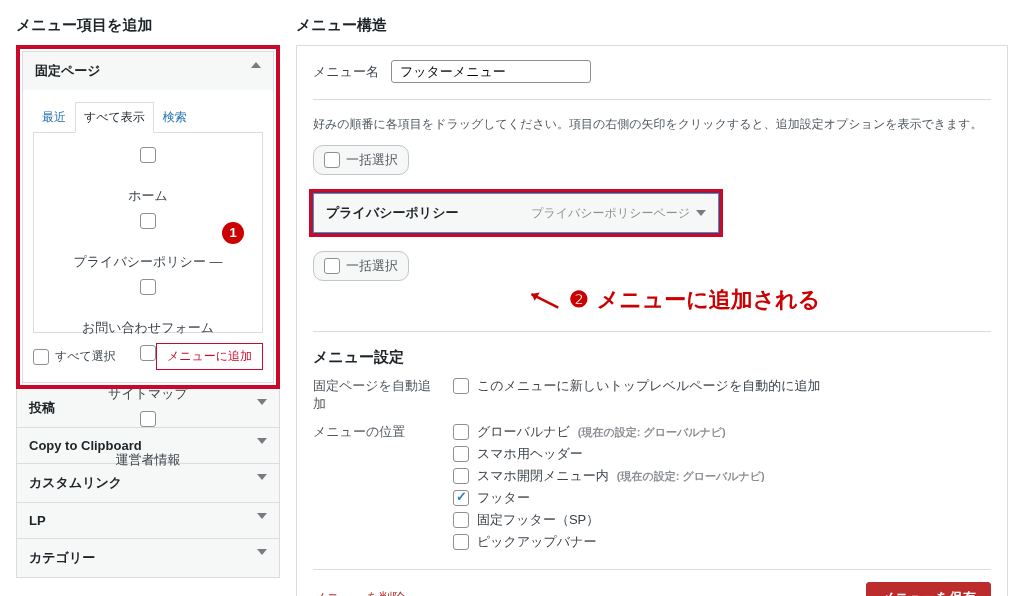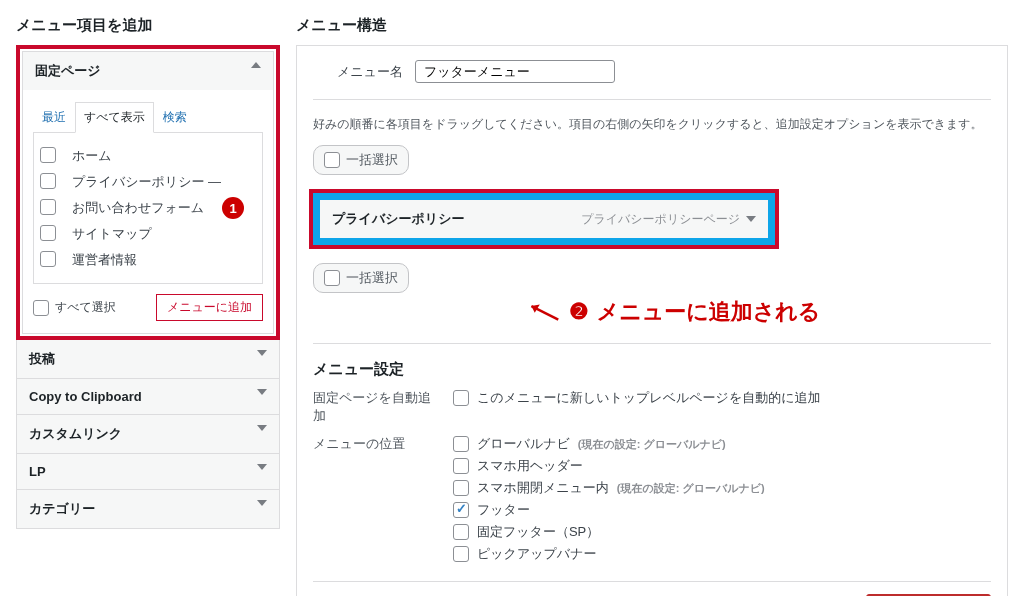--- a/index.html
+++ b/index.html
@@ -48,21 +48,21 @@
     background: #fff;
   }
   .check-list {
     list-style: none;
     padding: 10px 6px 10px 6px;
     border-left: 1px solid #dcdcde;
     border-right: 1px solid #dcdcde;
     border-bottom: 1px solid #dcdcde;
     max-height: 200px;
   }
-  .check-list li { display: flex; gap: 16px; padding: 4px 0; }
+  .check-list li { display: flex; align-items: center; gap: 24px; padding: 4px 0; flex-direction: column; }
   .actions { display: flex; justify-content: space-between; align-items: center; padding-top: 10px; }
   .select-all { display: flex; align-items: center; gap: 6px; font-size: 12px; }
   .btn-outline-red {
     border: 1px solid #c9092c;
     color: #c9092c;
     background: #fff;
     padding: 4px 10px;
     font-size: 12px;
     cursor: pointer;
   }
@@ -77,21 +77,21 @@
     border-top: 6px solid #787c82;
     border-bottom: none;
   }
   .highlight-box { border: 4px solid #c9092c; padding: 2px; position: relative; }
 
   .right-box {
     border: 1px solid #dcdcde;
     background: #fff;
     padding: 14px 16px;
   }
-  .field-row { display: flex; align-items: center; gap: 12px; margin-bottom: 10px; margin-left: 24px; }
+  .field-row { display: flex; align-items: center; gap: 12px; margin-bottom: 10px; }
   input[type=text] {
     border: 1px solid #8c8f94;
     border-radius: 3px;
     padding: 3px 8px;
     font-size: 13px;
     width: 200px;
   }
   input[type=checkbox] {
     width: 16px; height: 16px;
     border: 1px solid #8c8f94;
@@ -115,23 +115,23 @@
     display: inline-flex; align-items: center; gap: 6px;
     border: 1px solid #c3c4c7;
     background: #f6f7f7;
     padding: 5px 10px;
     border-radius: 10px;
     cursor: pointer;
     font-size: 13px;
     color: #50575e;
   }
   .menu-item-pill {
-    border: 7px solid #0ea5e9;
+    border: 1px solid #0ea5e9;
     background: #f6f7f7;
-    width: 462px;
+    width: 406px;
     padding: 10px 12px;
     display: flex;
     justify-content: space-between;
     align-items: center;
     margin: 18px 0;
   }
   .menu-item-pill .title { font-weight: 700; color: #1d2327; }
   .menu-item-pill .type { color: #8c8f94; font-size: 12px; display: flex; align-items: center; gap: 6px; }
   .menu-item-pill.highlight { outline: 4px solid #c9092c;}
   hr { border: none; border-top: 1px solid #dcdcde; margin: 16px 0; }

